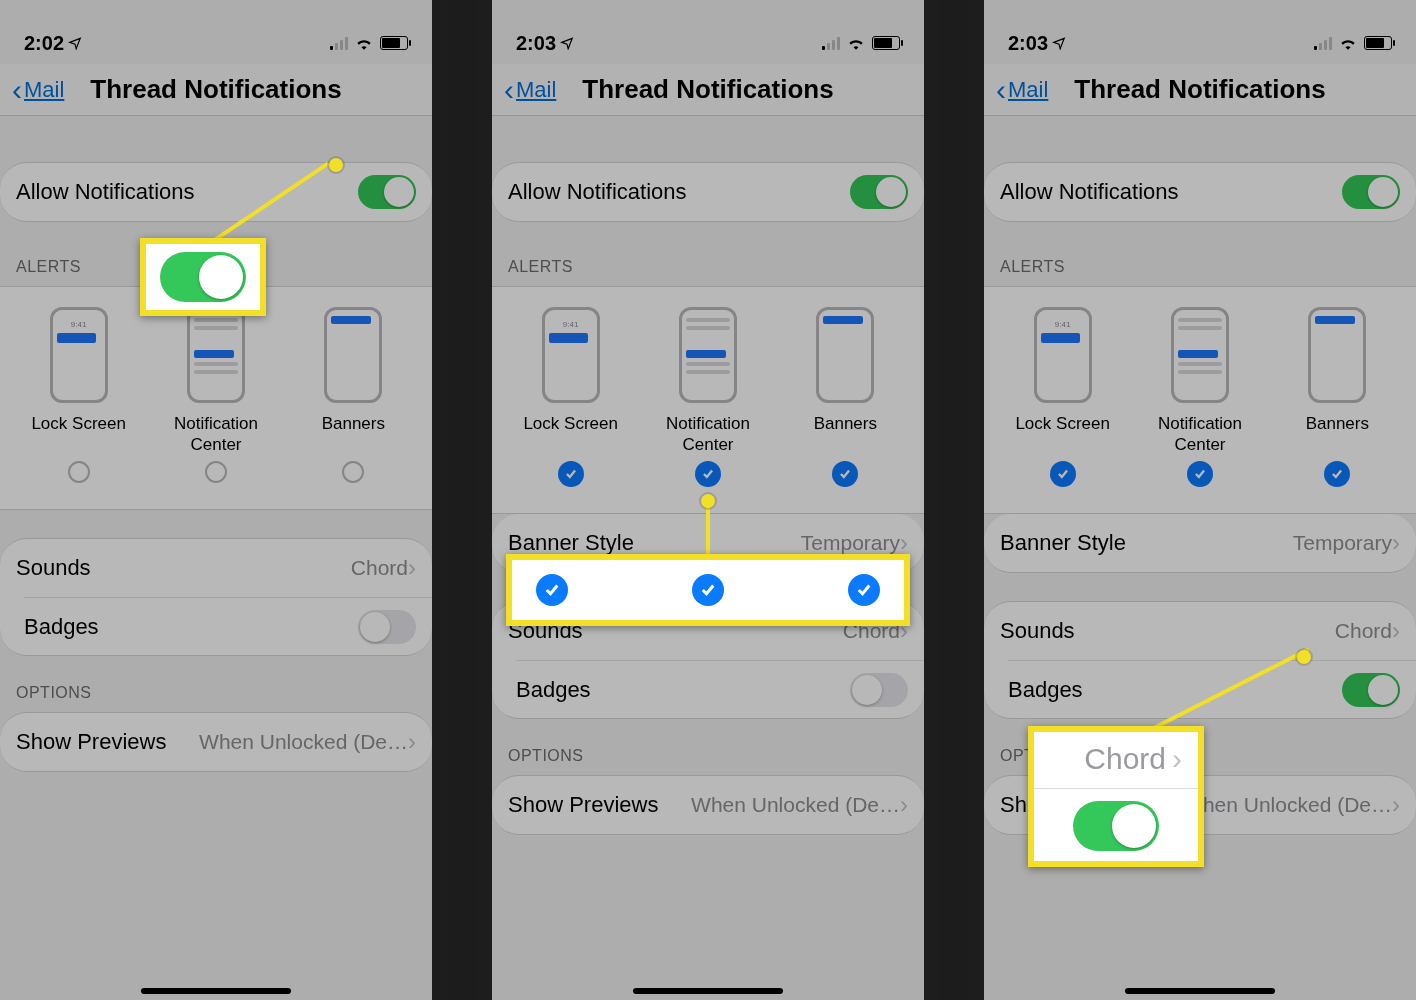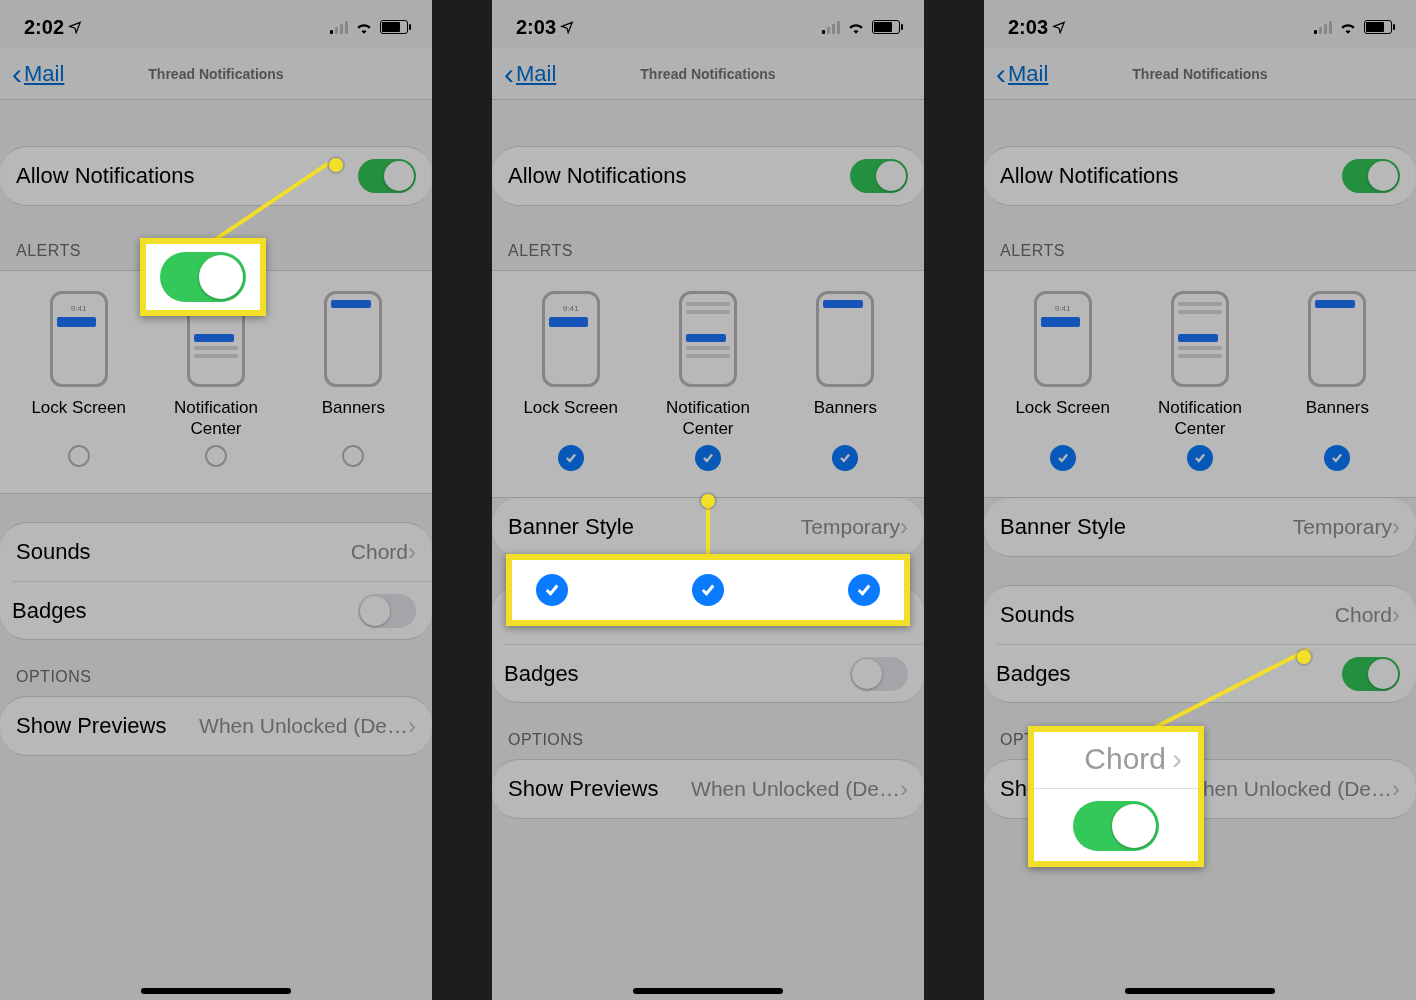--- a/index.html
+++ b/index.html
@@ -3,46 +3,46 @@
 <meta charset="utf-8">
 <style>
   * { box-sizing: border-box; margin: 0; padding: 0; font-family: -apple-system, "Helvetica Neue", Helvetica, Arial, sans-serif; }
   body { width: 1416px; height: 1000px; background: #1d1d1d; overflow: hidden; }
   .row { display: flex; width: 1416px; height: 1000px; justify-content: space-between; }
   .phone { position: relative; width: 432px; height: 1000px; background: #f0f0f0; border-radius: 0; overflow: hidden; }
   .phone .dim { position: absolute; inset:0; background: rgba(0,0,0,0.28); pointer-events:none; z-index:60; }
   .gap { width: 30px; height: 1000px; background: #1c1c1c; }
 
   
-  .status { display:flex; justify-content:space-between; align-items:center; padding: 10px 24px 4px 24px; height: 48px; font-size: 20px; font-weight: 600; color:#000; }
+  .status { display:flex; justify-content:space-between; align-items:center; padding: 10px 24px 4px 24px; height: 48px; font-size: 20px; font-weight: 600; color:#000;margin-top:16px; }
   .status .left { display:flex; align-items:center; gap:4px; }
   .status .right { display:flex; align-items:center; gap:6px; }
   .sig { display:flex; align-items:flex-end; gap:2px; height:14px;}
   .sig span{ width:3px; background:#000; border-radius:1px;}
   .sig span:nth-child(1){height:4px;}
   .sig span:nth-child(2){height:7px; background:#bbb;}
   .sig span:nth-child(3){height:10px; background:#bbb;}
   .sig span:nth-child(4){height:13px; background:#bbb;}
   .battery { width:28px; height:14px; border:1.5px solid #000; border-radius:3px; position:relative;}
   .battery::after{content:""; position:absolute; right:-4px; top:3px; width:2px; height:6px; background:#000; border-radius:1px;}
   .battery .fill{ position:absolute; left:1px; top:1px; bottom:1px; width:70%; background:#000; border-radius:1px;}
 
   
   .nav { display:flex; align-items:center; height:52px; background:#f7f7f7; border-bottom:1px solid #cfcfcf; padding: 0 12px; position:relative;}
   .nav .back { display:flex; align-items:center; gap:2px; color:#0070d9; font-size:22px;}
   .nav .back .chev { font-size:30px; line-height:22px; font-weight:300;}
   .nav .back .lbl { text-decoration: underline; font-weight: 400;}
-  .nav .title { position:absolute; left:0; right:0; text-align:center; font-size:14px; font-weight:600; color:#737373; pointer-events:none;}
+  .nav .title { position:absolute; left:0; right:0; text-align:center; font-size:26px; font-weight:600; color:#000000; pointer-events:none;}
 
   
   .spacer { height: 46px; }
   .section-header { color:#6c6c6c; font-size:16px; letter-spacing:0.5px; padding: 0 16px 10px 16px; text-transform: uppercase; }
   .cell-group { background:#fff; border-top:1px solid #d4d4d4; border-bottom:1px solid #d4d4d4;border-radius:27px; }
   .cell { display:flex; align-items:center; justify-content:space-between; padding: 0 16px; min-height: 58px; font-size:22px; color:#000; }
-  .cell + .cell { border-top:1px solid #e3e3e3; margin-left:12px; padding-left:0;}
+  .cell + .cell { border-top:1px solid #e3e3e3; margin-left:24px; padding-left:0;}
   .cell .value { color:#8e8e93; font-size:21px; display:flex; align-items:center; }
   .cell .value .chev-right { color:#c2c2c6; font-size:24px;}
 
   
   .switch { width:58px; height:34px; border-radius:17px; position:relative; }
   .switch.on  { background:#34c759; }
   .switch.off { background:#e5e5ea; }
   .switch .knob { position:absolute; top:2px; width:30px; height:30px; background:#fff; border-radius:50%; box-shadow:0 1px 3px rgba(0,0,0,0.3);}
   .switch.on .knob { right:2px; }
   .switch.off .knob { left:2px; }

